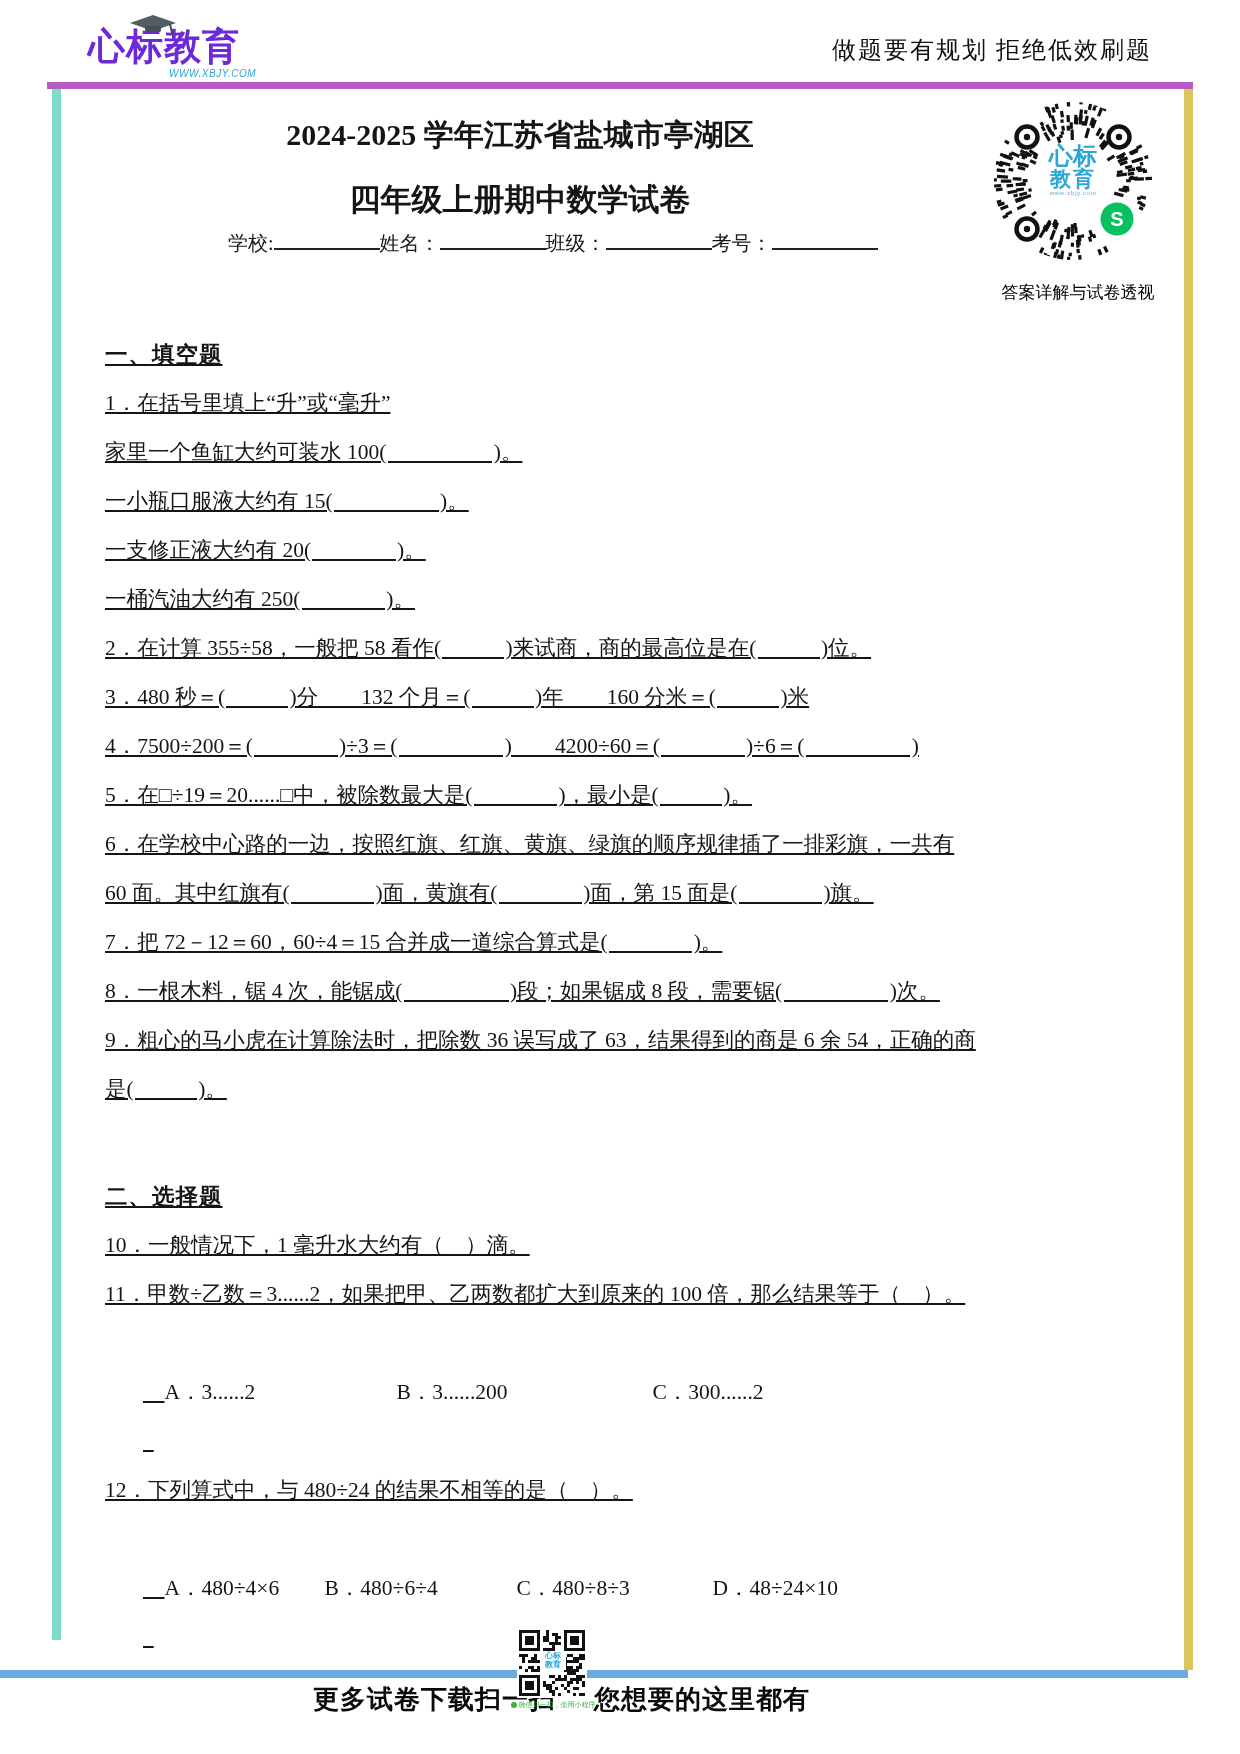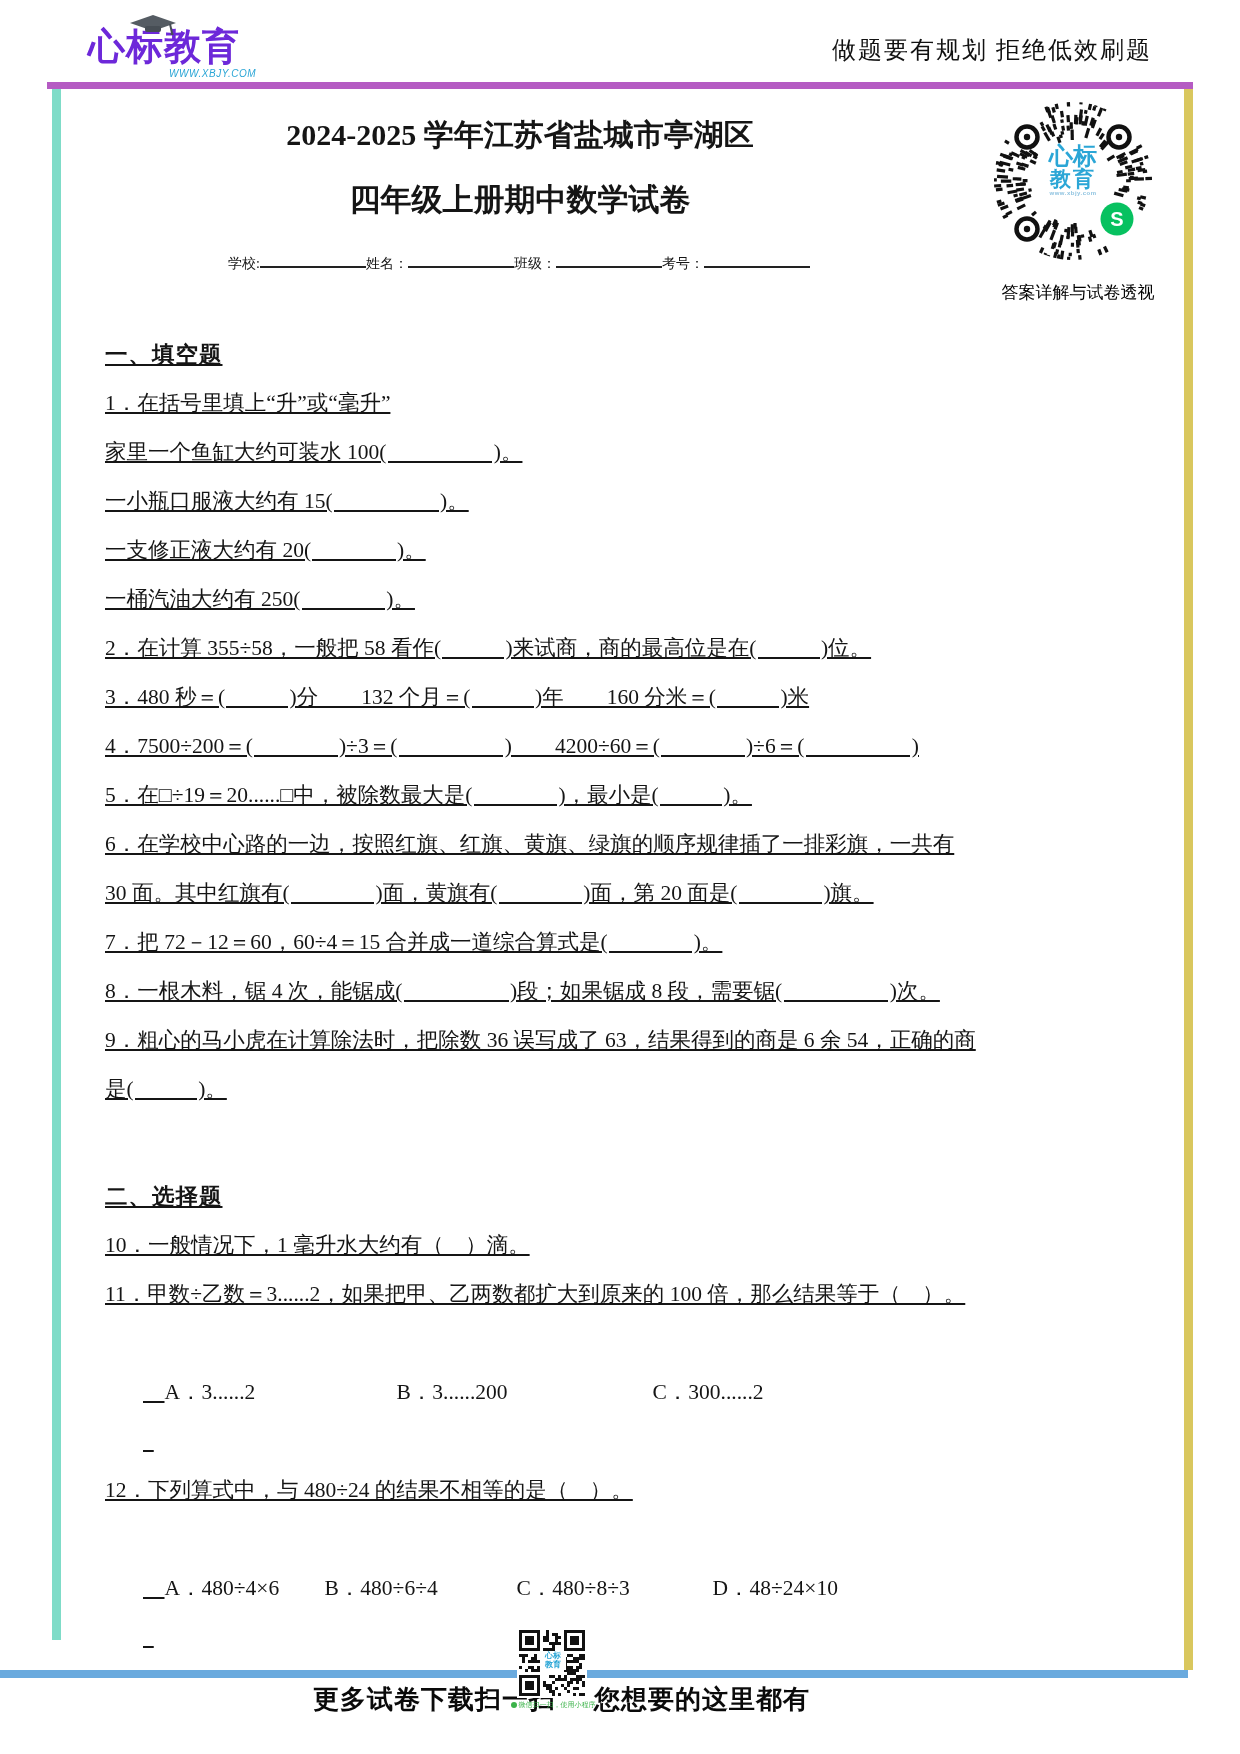--- a/index.html
+++ b/index.html
@@ -20,21 +20,21 @@
     letter-spacing:2px;text-align:right; }
   
   .line-top   { position:absolute; left:47px;  top:82px;  width:1146px; height:7px;  background:#b55bc3; }
   .bar-left   { position:absolute; left:52px;  top:89px;  width:9px;  height:1551px; background:#7fdcc8; }
   .bar-right  { position:absolute; left:1184px; top:89px; width:9px;  height:1581px; background:#d9c75e; }
   .line-bottom{ position:absolute; left:0;     top:1670px; width:1188px; height:8px; background:#6aaade; }
   
   .title-wrap { position:absolute; left:60px; top:112px; width:920px; text-align:center; }
   .title-1 { margin:0; font-size:30px; font-weight:bold; line-height:46px; }
   .title-2 { margin:19px 0 0 0; font-size:31px; font-weight:bold; line-height:46px; }
-  .info-line { position:absolute; left:228px; top:246px; font-size:14px; white-space:nowrap; }
+  .info-line { position:absolute; left:228px; top:228px; font-size:20px; white-space:nowrap; }
   .info-line .blank { display:inline-block; width:106px; height:22px;
     border-bottom:2px solid #222; vertical-align:baseline; }
   
   .qr-round { position:absolute; left:993px; top:101px; width:160px; height:160px; }
   .qr-round-logo { position:absolute; left:44px; top:42px; width:72px; text-align:center;
     font-family:"Liberation Sans",sans-serif; font-weight:bold; color:#2ba6d6; line-height:1.05; }
   .qr-round-logo .l1 { font-size:24px; }
   .qr-round-logo .l2 { font-size:21px; letter-spacing:2px; }
   .qr-round-logo .l3 { font-size:6px; color:#8fc3e0; letter-spacing:0.5px; }
   .qr-caption { position:absolute; left:988px; top:281px; width:180px; text-align:center;
@@ -295,21 +295,21 @@
   <p>1．在括号里填上“升”或“毫升”</p>
   <p>家里一个鱼缸大约可装水 100(　　　　　)。</p>
   <p>一小瓶口服液大约有 15(　　　　　)。</p>
   <p>一支修正液大约有 20(　　　　)。</p>
   <p>一桶汽油大约有 250(　　　　)。</p>
   <p>2．在计算 355÷58，一般把 58 看作(　　　)来试商，商的最高位是在(　　　)位。</p>
   <p>3．480 秒＝(　　　)分　　132 个月＝(　　　)年　　160 分米＝(　　　)米</p>
   <p>4．7500÷200＝(　　　　)÷3＝(　　　　　)　　4200÷60＝(　　　　)÷6＝(　　　　　)</p>
   <p>5．在□÷19＝20......□中，被除数最大是(　　　　)，最小是(　　　)。</p>
   <p>6．在学校中心路的一边，按照红旗、红旗、黄旗、绿旗的顺序规律插了一排彩旗，一共有</p>
-  <p>30 面。其中红旗有(　　　　)面，黄旗有(　　　　)面，第 20 面是(　　　　)旗。</p>
+  <p>60 面。其中红旗有(　　　　)面，黄旗有(　　　　)面，第 15 面是(　　　　)旗。</p>
   <p>7．把 72－12＝60，60÷4＝15 合并成一道综合算式是(　　　　)。</p>
   <p>8．一根木料，锯 4 次，能锯成(　　　　　)段；如果锯成 8 段，需要锯(　　　　　)次。</p>
   <p>9．粗心的马小虎在计算除法时，把除数 36 误写成了 63，结果得到的商是 6 余 54，正确的商</p>
   <p>是(　　　)。</p>
 </div>
 
 <div class="section" id="sec-choice">
   <p class="sec-heading">二、选择题</p>
   <p>10．一般情况下，1 毫升水大约有（　）滴。</p>
   <p>11．甲数÷乙数＝3......2，如果把甲、乙两数都扩大到原来的 100 倍，那么结果等于（　）。</p>

